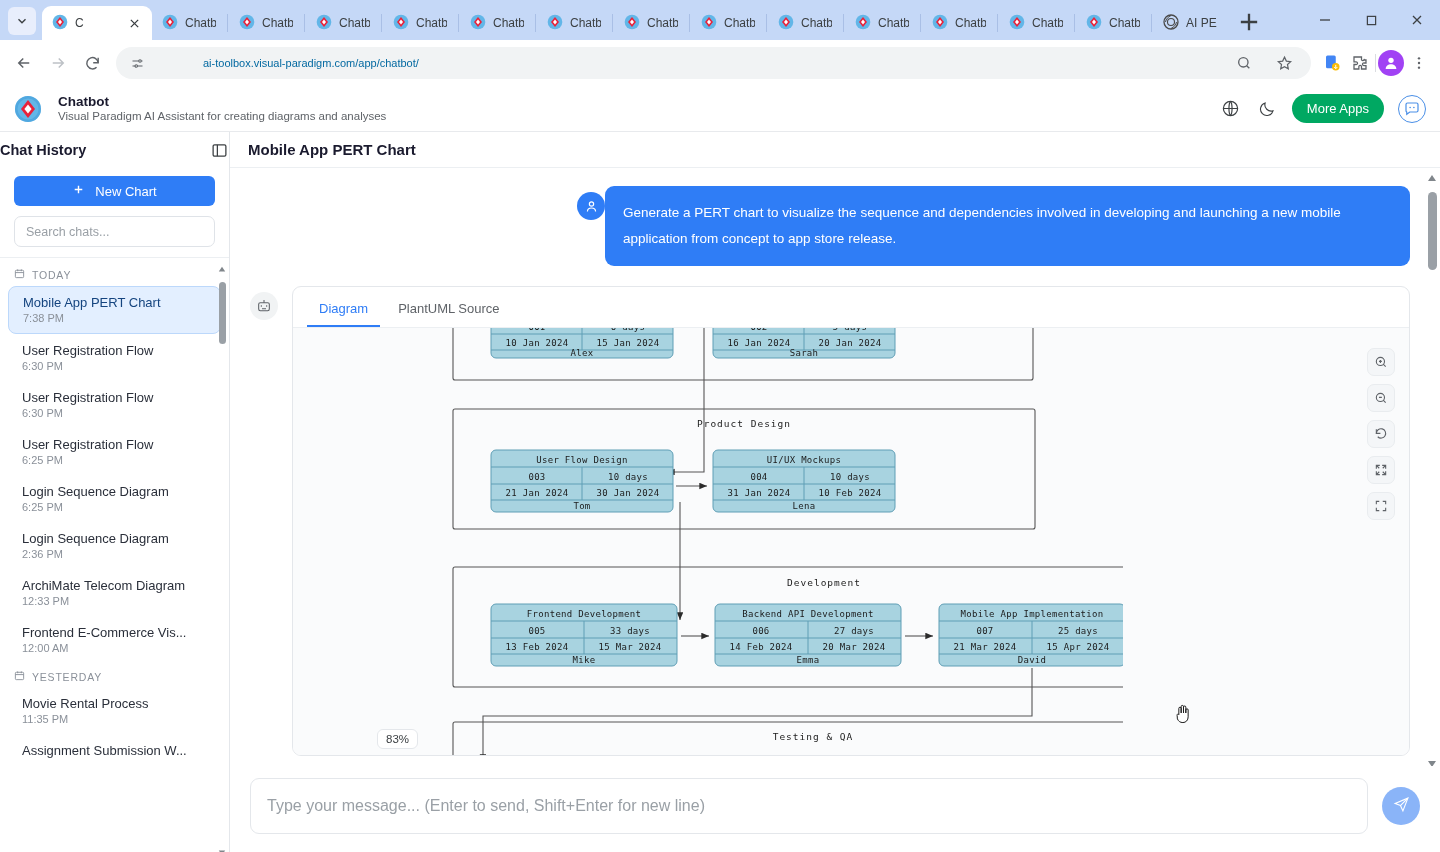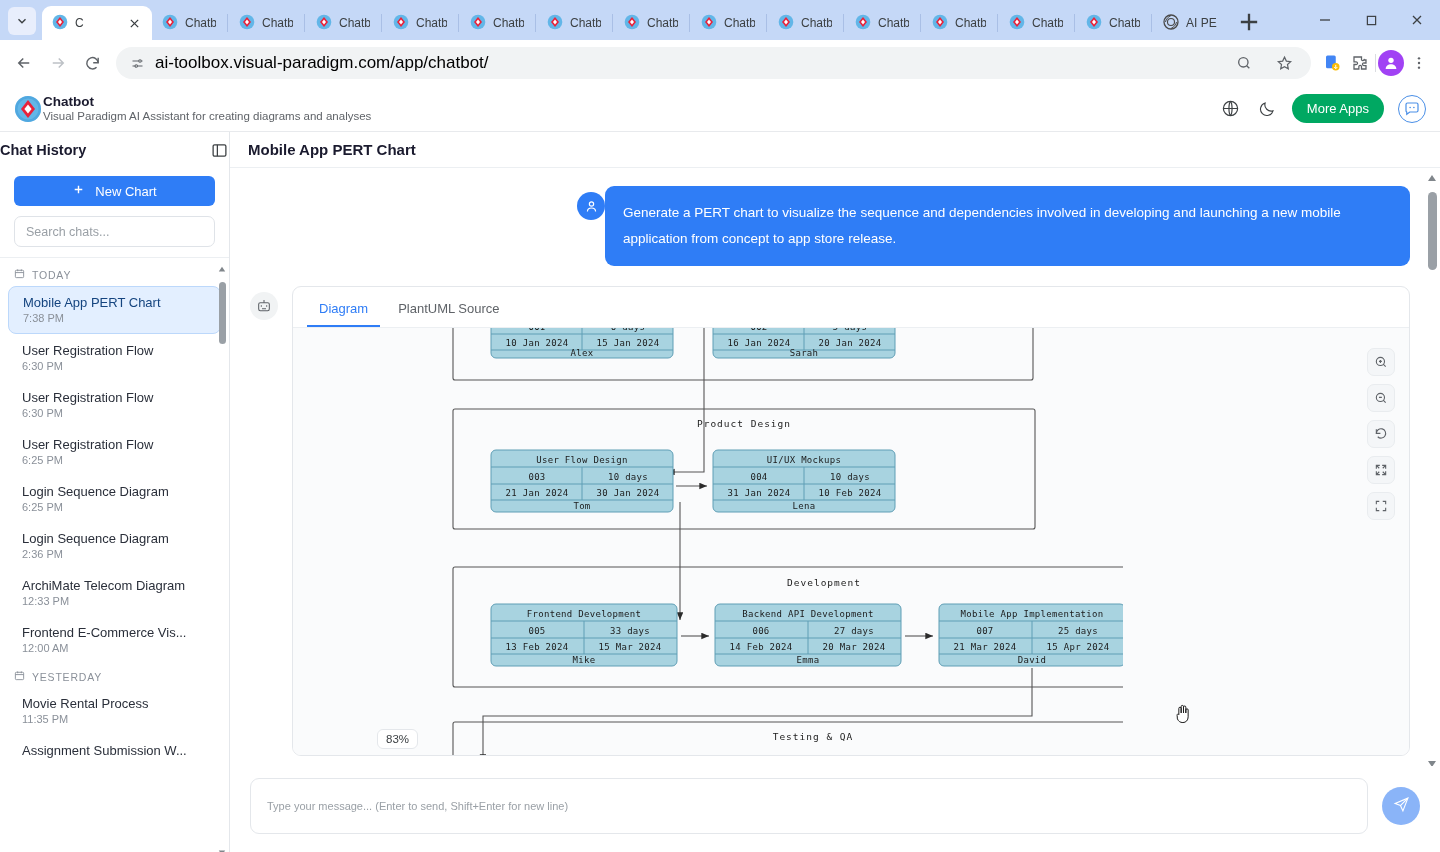--- a/index.html
+++ b/index.html
@@ -46,30 +46,30 @@
     height: 46px; background: #ffffff; display: flex; align-items: center;
     gap: 2px; padding: 0 8px; flex: none;
   }
   .navbtn { width: 32px; height: 32px; border-radius: 50%; display: flex; align-items:center; justify-content:center; color:#5f6368; }
   .navbtn.disabled { color: #bdc1c6; }
   .omnibox {
     flex: 1; height: 32px; background: #f1f3f4; border-radius: 16px;
     display: flex; align-items: center; padding: 0 10px 0 14px; margin: 0 6px;
     gap: 10px; min-width: 0;
   }
-  .omnibox .url { font-size: 17px; color: #000000; white-space: nowrap; overflow: hidden; }
+  .omnibox .url { font-size: 11px; color: #0369a1; white-space: nowrap; overflow: hidden; margin-left: 48px; }
   .omni-right { margin-left: auto; display: flex; align-items: center; gap: 14px; padding-right: 4px; }
   .tb-icon { width: 26px; height: 26px; display:flex; align-items:center; justify-content:center; color:#5f6368; flex:none;}
   .avatar-btn { width: 26px; height: 26px; border-radius: 50%; background: #a142f4; display:flex; align-items:center; justify-content:center; flex:none;}
   .tb-divider { width:1px; height:18px; background:#dadce0; }
 
   
   .app-header {
     height: 46px; background: #ffffff; border-bottom: 1px solid #e8eaed;
-    display: flex; align-items: center; padding: 0 14px; gap: 1px; flex: none;
+    display: flex; align-items: center; padding: 0 14px; gap: 16px; flex: none;
   }
   .app-logo { width: 28px; height: 28px; flex: none; }
   .app-titles { display: flex; flex-direction: column; justify-content: center; }
   .app-name { font-size: 13.5px; font-weight: bold; color: #1a1a2e; line-height: 15px; }
   .app-sub { font-size: 11.5px; color: #5f6368; line-height: 14px; }
   .hdr-right { margin-left: auto; display: flex; align-items: center; gap: 14px; }
   .hdr-icon { width: 22px; height: 22px; display:flex; align-items:center; justify-content:center; color:#3c4043; }
   .more-apps {
     background: #00a862; color: #fff; font-size: 13px; border-radius: 16px;
     padding: 7px 15px; border: none; cursor: pointer; white-space: nowrap;
@@ -169,21 +169,21 @@
   .conv-scroll .ar.up { top: 0; } .conv-scroll .ar.dn { bottom: 0; }
   .conv-thumb { position: absolute; left: 1.5px; top: 22px; width: 9px; height: 78px; background: #9aa0a6; border-radius: 5px; }
 
   
   .composer { flex:none; padding: 12px 20px 18px 20px; display: flex; align-items: center; gap: 14px; background:#fff;}
   .composer-box {
     flex: 1; min-height: 56px; border: 1px solid #e4e7eb; border-radius: 9px;
     display: flex; align-items: center; padding: 0 16px;
   }
   .composer-input {
-    width: 100%; border: none; outline: none; font-size: 11px; color: #3c4043;
+    width: 100%; border: none; outline: none; font-size: 16px; color: #3c4043;
     font-family: "Liberation Sans", sans-serif; background: transparent;
   }
   .composer-input::placeholder { color: #9aa0a6; }
   .send-btn {
     width: 38px; height: 38px; border-radius: 50%; background: #8ab4f8; border: none;
     display: flex; align-items: center; justify-content: center; cursor: pointer; flex:none;
   }
 
   
   .nodeText { font-family: "DejaVu Sans Mono", monospace; font-size: 9px; fill: #1b1b1b; letter-spacing: .3px; }

